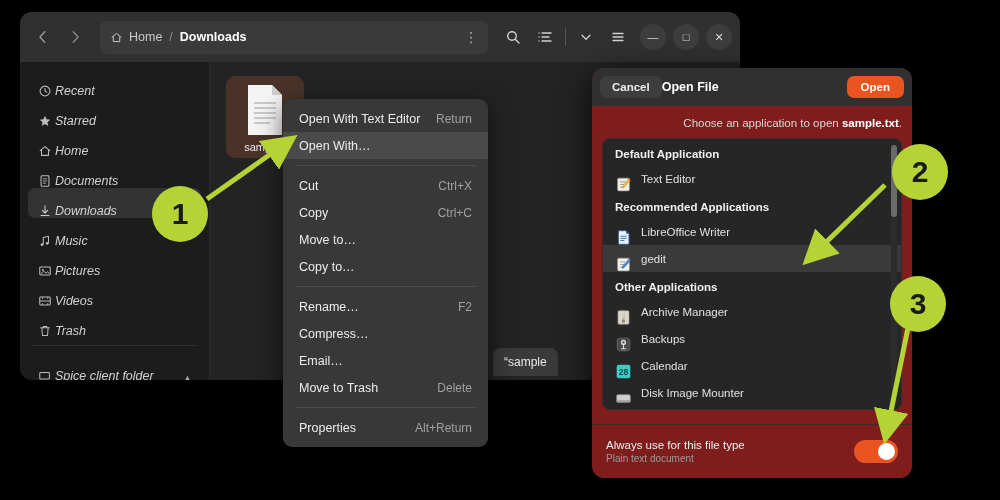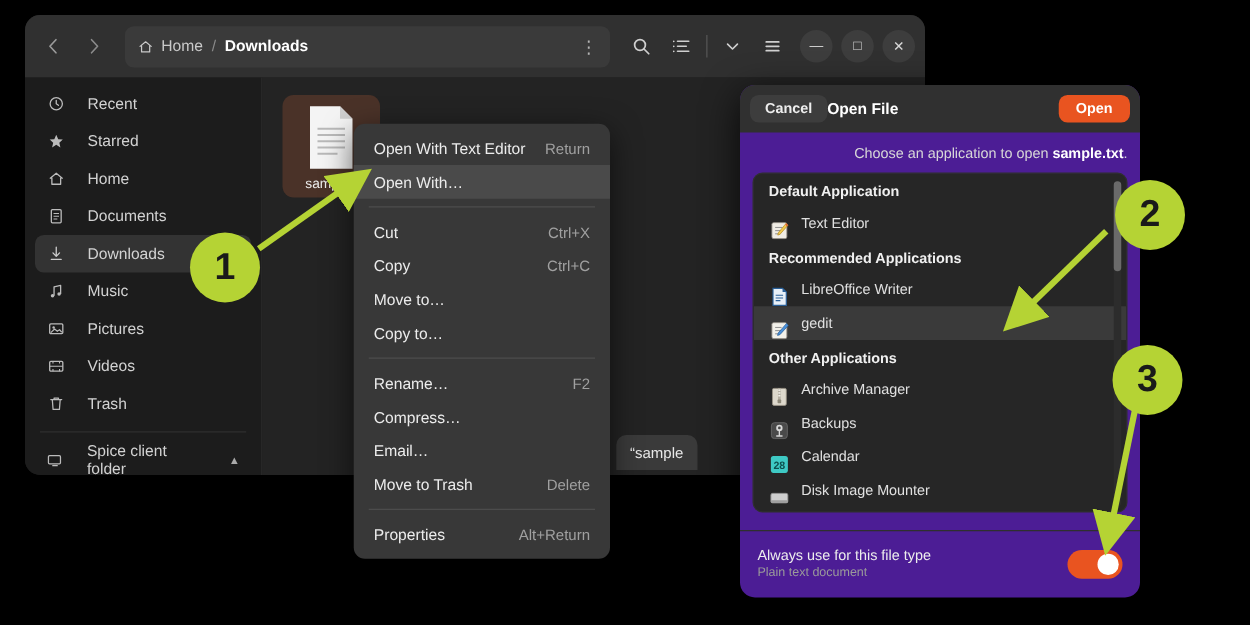--- a/index.html
+++ b/index.html
@@ -54,23 +54,23 @@
   }
   .divider-v { width:1px; height:18px; background:#555; margin:0 3px; }
 
   .fm-body { display: flex; height: 318px; }
   .sidebar {
     width: 190px; background: #1c1c1c; padding: 6px 8px;
     border-right: 1px solid #2b2b2b;
     position: relative;
   }
   .side-item {
-    display: flex; align-items: center; gap: 18px;
+    display: flex; align-items: flex-end; gap: 3px;
     height: 30px; padding: 0 9px; border-radius: 7px;
-    color: #d2d2d2; font-size: 12.5px;
+    color: #d2d2d2; font-size: 12.5px; font-style: italic;
   }
   .side-item.sel { background: #333333; }
   .side-icon { width: 15px; height:15px; display:flex; align-items:center; justify-content:center; color:#bbb; }
   .side-sep { height:1px; background:#2e2e2e; margin: 7px 4px; }
   .eject { margin-left:auto; color:#aaa; font-size:9px; }
 
   .content { flex: 1; background: #232323; padding: 14px 0 0 16px; position: relative; }
   .file-tile {
     width: 78px; border-radius: 9px; padding: 7px 4px 5px;
     background: #4a3228; text-align: center;
@@ -96,21 +96,21 @@
     padding: 0 16px; color:#ececec; font-size:12.5px;
   }
   .ctx-item.hl { background:#4a4a4a; }
   .ctx-accel { margin-left:auto; color:#a0a0a0; font-size:12px; }
   .ctx-sep { height:1px; background:#4c4c4c; margin: 6px 12px; }
 
   
   .dlg {
     position: absolute; left: 592px; top: 68px;
     width: 320px; height: 410px;
-    background: #4c1d95; border-radius: 12px;
+    background: #7f1d1d; border-radius: 12px;
     overflow: hidden;
     box-shadow: 0 8px 30px rgba(0,0,0,.8);
   }
   .dlg-head {
     height: 38px; background: #303030;
     display:flex; align-items:center; padding: 0 8px;
   }
   .dlg-cancel {
     background:#3d3d3d; color:#ededed; font-size:11.5px; font-weight:bold;
     padding: 5px 12px; border-radius:7px;

